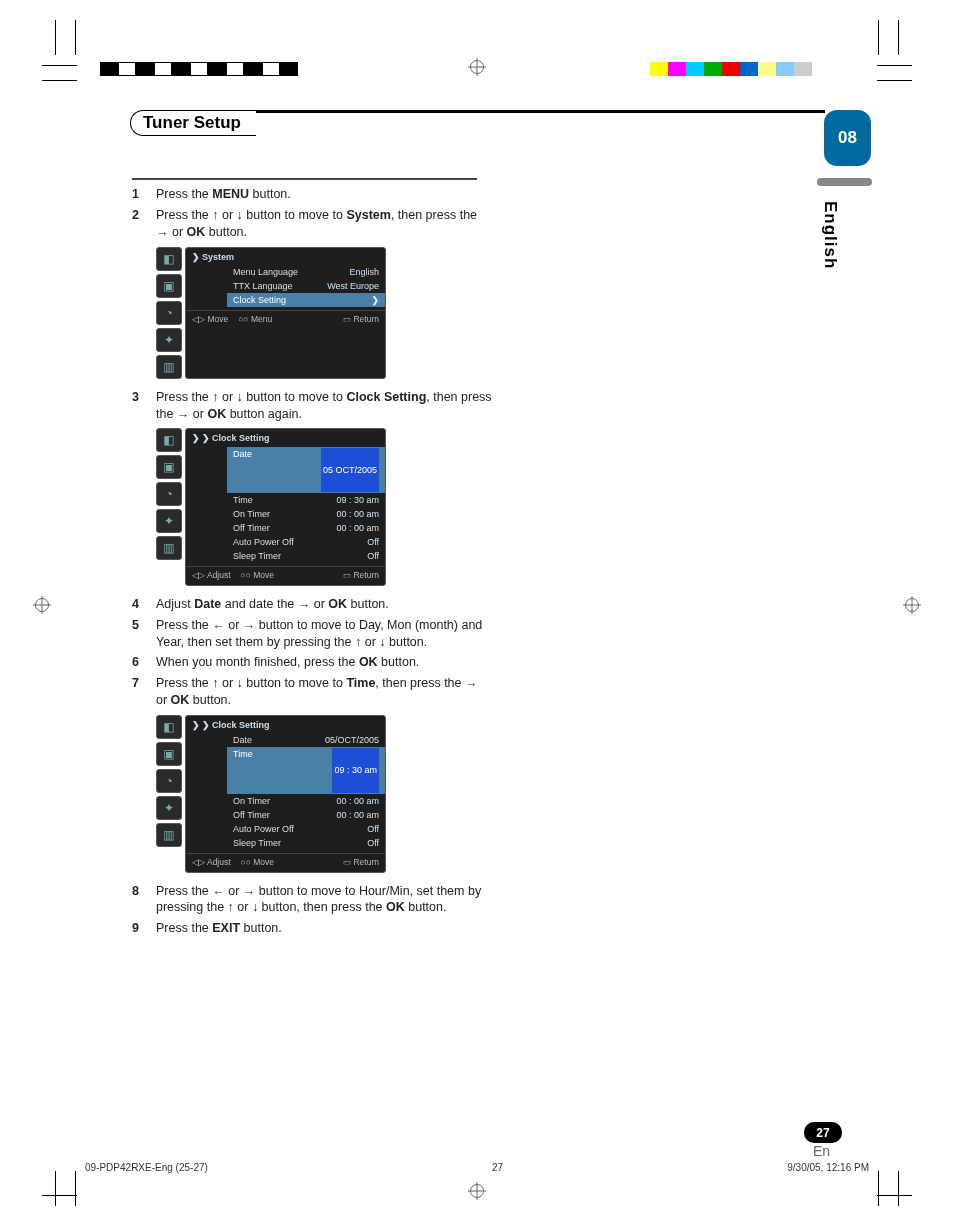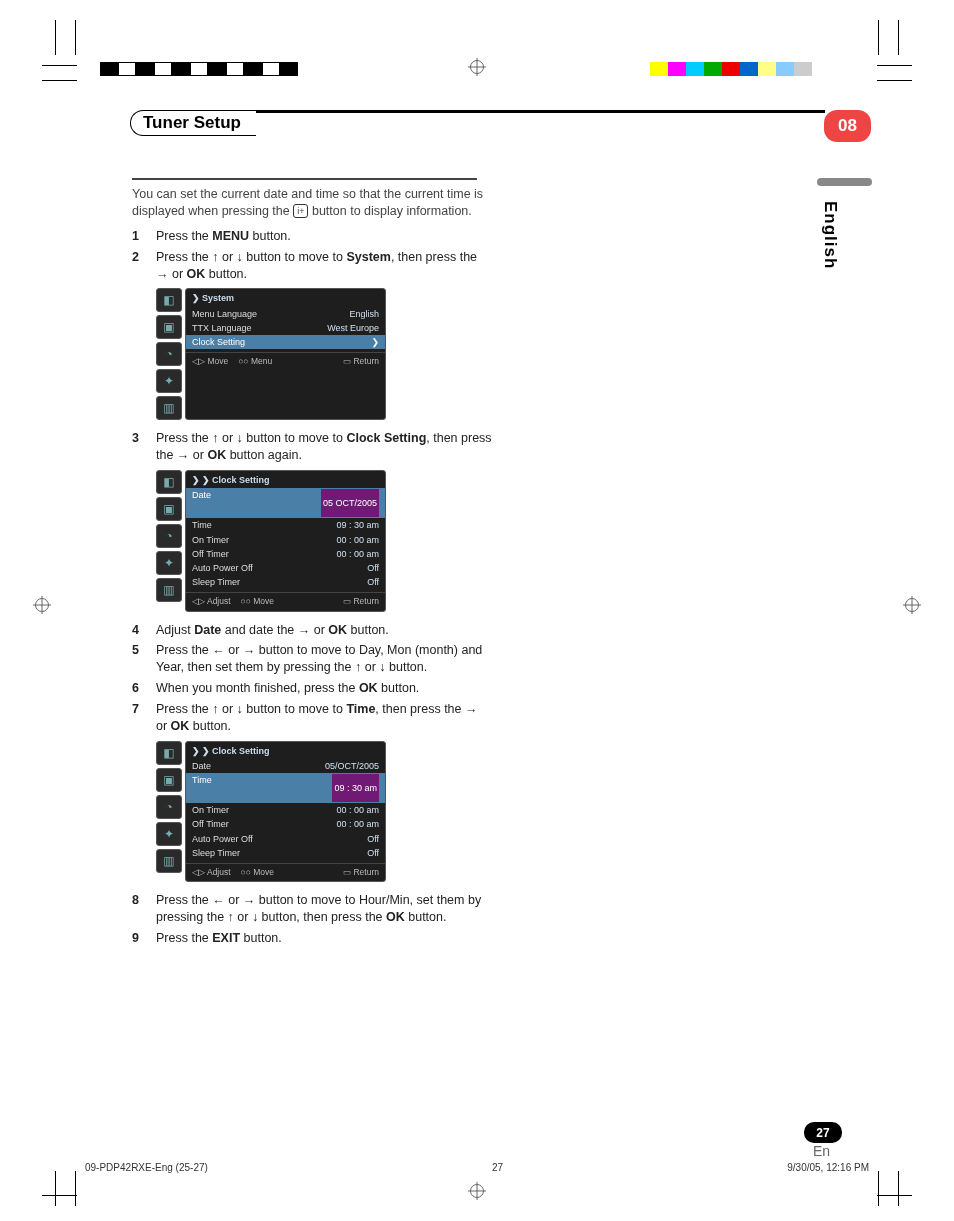--- a/index.html
+++ b/index.html
@@ -84,24 +84,24 @@
   .sec-header .tab {
     border: 1.5px solid #000;
     border-right: none;
     border-radius: 13px 0 0 13px;
     padding: 2px 15px 2px 12px;
     font-size: 17px;
     font-weight: bold;
   }
   .sec-header .rule { flex: 1; height: 3px; background: #000; }
   .sec-header .num {
-    background: #ef4444;
+    background: #0369a1;
     color: #fff;
     border-radius: 13px;
-    padding: 6px 14px;
+    padding: 18px 14px;
     font-size: 17px;
     font-weight: bold;
     margin-left: -1px;
   }
 
   
   .content {
     position: absolute;
     left: 132px;
     top: 178px;
@@ -145,25 +145,25 @@
   .osd-body {
     flex:1;
     background:#1e1e1e;
     border:1px solid #555;
     border-radius:3px;
     padding:3px 0 2px 0;
     color:#ddd;
     font-size:9px;
   }
   .osd-title { color:#cde; padding:0 6px 2px 6px;font-weight:bold; }
-  .osd-row { display:flex; justify-content:space-between; padding:1px 6px; }
+  .osd-row { display:flex; justify-content:space-between; padding:1px 6px;margin-left:41px; }
   .osd-row.hl { background:#4a7fa8; color:#fff; }
   .osd-row .val { color:#cfe0ee; }
   .osd-row.hl .val { color:#fff; }
-  .osd-row .valbox { background:#701a75; color:#fff; padding:8px 2px; }
+  .osd-row .valbox { background:#1d4ed8; color:#fff; padding:16px 2px; }
   .osd-footer { display:flex; gap:10px; justify-content:flex-start; padding:3px 6px 1px 6px; font-size:8.5px; color:#bbb; border-top:1px solid #444; margin-top:3px;}
   .osd-footer .btn{display:inline-block;}
 
   b { font-weight:bold; }
 </style>
 </head>
 <body>
 
 <div class="crop-top">
   <div class="crop-line-v" style="left:55px"></div>
@@ -214,23 +214,20 @@
   <div class="num">08</div>
 </div>
 
 <div class="lang-tab">
   <div class="bar"></div>
   <span>English</span>
 </div>
 
 <div class="content">
   <div class="lead-rule"></div>
-  <p class="intro">
-    <span>You can set the current date and time so that the current time is displayed when pressing the </span><span class="info-btn">i+</span><span> button to display information.</span>
-  </p>
 
   <ol class="steps">
 
     <li>
         <span class="n">1</span>
       <span class="t"><span>Press the </span><b>MENU</b><span> button.</span></span>
       </li>
 
     <li>
         <span class="n">2</span>

